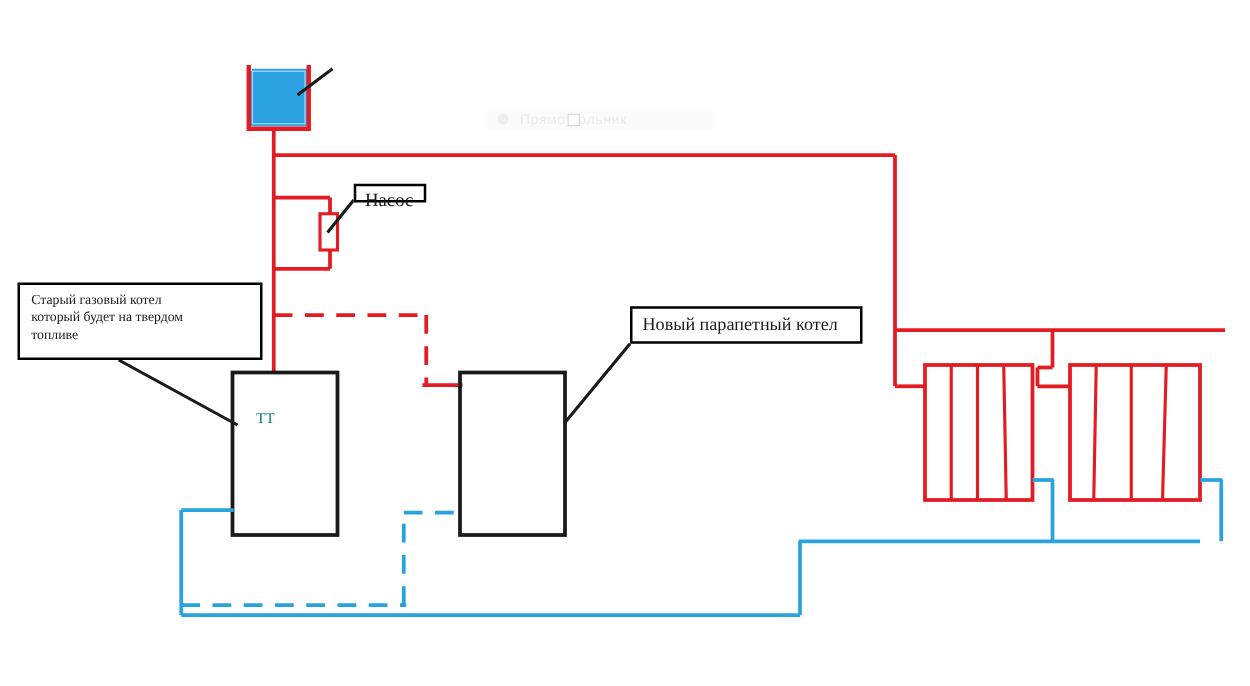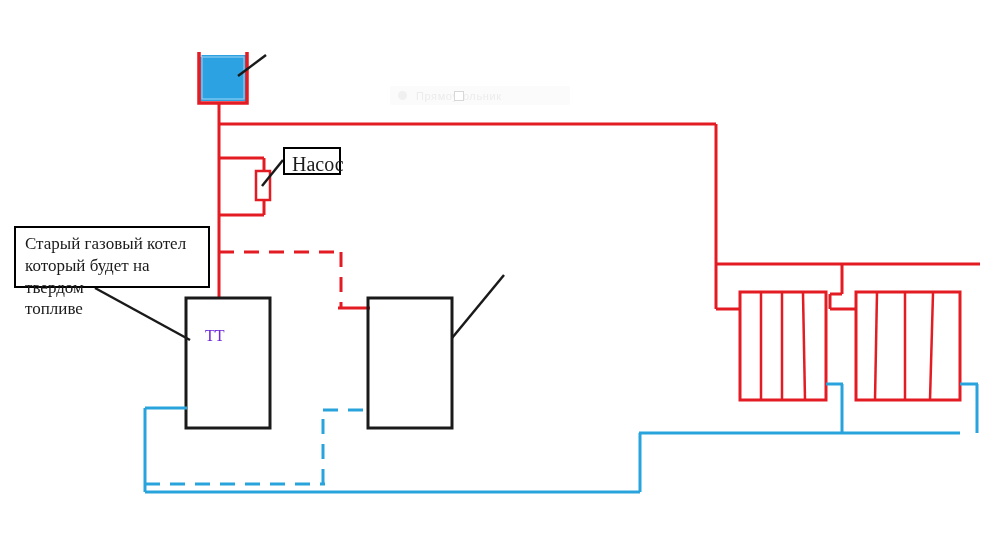--- a/index.html
+++ b/index.html
@@ -40,45 +40,45 @@
     top: 28px;
     width: 110px;
     height: 33px;
     font-size: 16px;
     padding: 4px 0 0 7px;
   }
   #callout-pump {
     left: 283px;
     top: 147px;
     width: 58px;
-    height: 28px;
-    font-size: 20px;
+    height: 15px;
+    font-size: 15px;
     padding: 3px 0 0 7px;
   }
   #callout-old-boiler {
     left: 14px;
     top: 226px;
     width: 196px;
     height: 62px;
-    font-size: 17px;
+    font-size: 11px;
     padding: 5px 0 0 9px;
   }
   #callout-new-boiler {
     left: 504px;
     top: 245px;
     width: 186px;
     height: 30px;
     font-size: 14.5px;
     padding: 4px 0 0 8px;
   }
   .boiler-label {
     position: absolute;
     font-family: "Liberation Serif", serif;
-    font-size: 16px;
-    color: #6d28d9;
+    font-size: 12px;
+    color: #0f766e;
     z-index: 4;
   }
   #boiler-tt-label {
     left: 205px;
     top: 327px;
   }
   #watermark {
     position: absolute;
     left: 390px;
     top: 86px;
@@ -226,16 +226,17 @@
     </g>
   </svg>
 
 
   <div class="callout" id="callout-pump">Насос</div>
 
   <div class="callout" id="callout-old-boiler">Старый газовый котел
 который будет на твердом
 топливе</div>
 
+  <div class="callout" id="callout-new-boiler">Новый парапетный котел</div>
 
   <div class="boiler-label" id="boiler-tt-label">ТТ</div>
 
 </div>
 
 </body></html>

